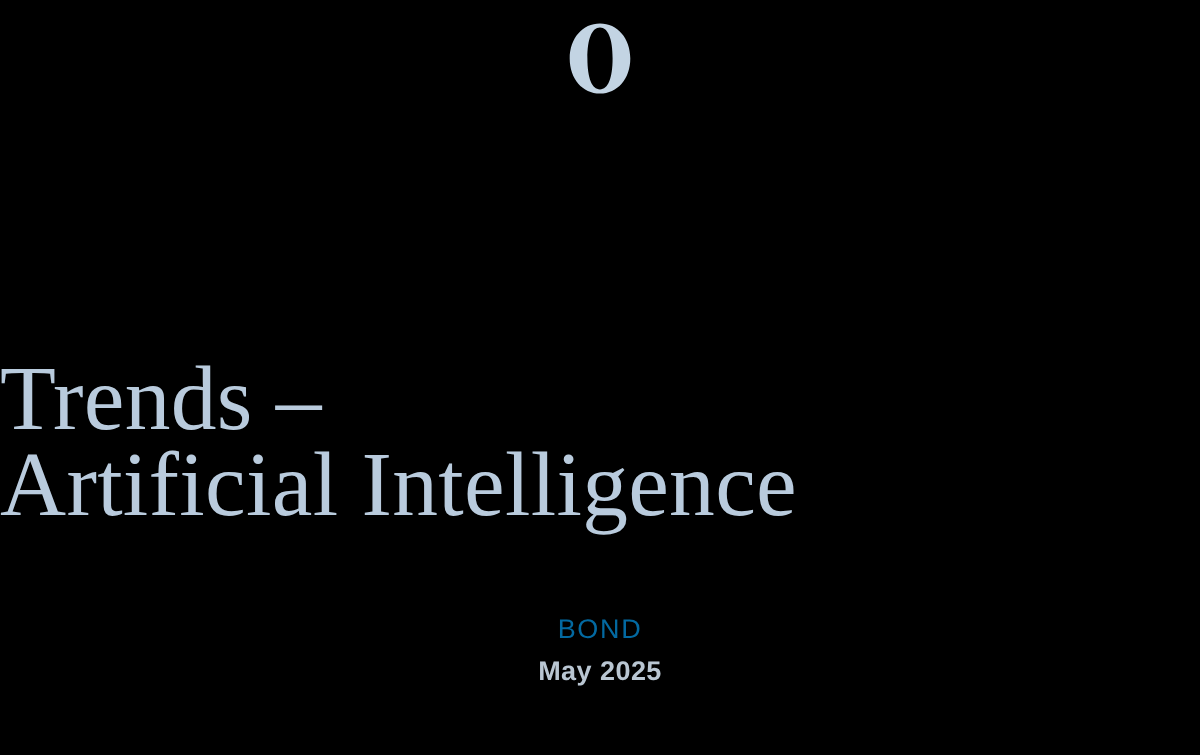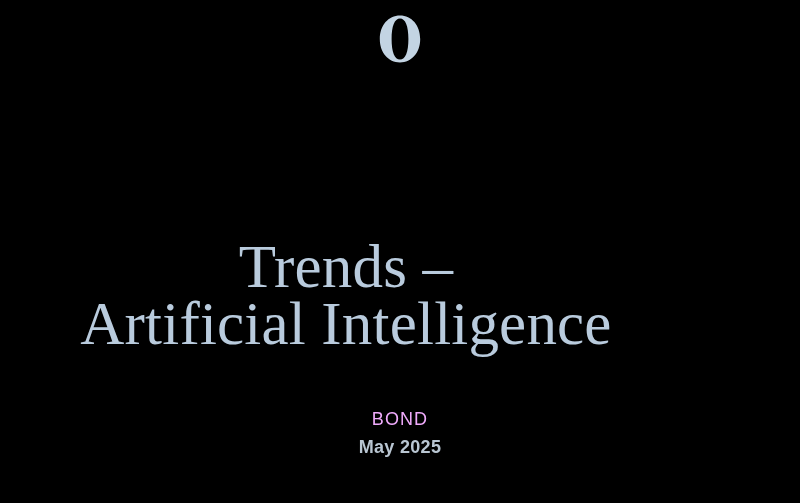--- a/index.html
+++ b/index.html
@@ -40,21 +40,20 @@
     width: 48px;
     height: 50px;
   }
 
   
   .title-block {
     position: absolute;
     top: 238px;
     left: 0;
     width: 692px;
-    text-align: center;
   }
   .title-line {
     font-family: "Liberation Serif", "DejaVu Serif", serif;
     font-weight: 400;
     font-size: 61px;
     line-height: 57px;
     color: #b9cbdd;
     letter-spacing: 0.2px;
     white-space: nowrap;
   }
@@ -67,21 +66,21 @@
     position: absolute;
     top: 406px;
     left: 0;
     width: 800px;
     text-align: center;
   }
   .brand-line {
     font-family: "Liberation Sans", sans-serif;
     font-size: 18px;
     line-height: 26px;
-    color: #f0abfc;
+    color: #0369a1;
     letter-spacing: 1.1px;
     font-weight: 400;
   }
   .date-line {
     font-family: "Liberation Sans", sans-serif;
     font-size: 18px;
     line-height: 26px;
     color: #b9c6d2;
     letter-spacing: 0.3px;
     font-weight: 700;

